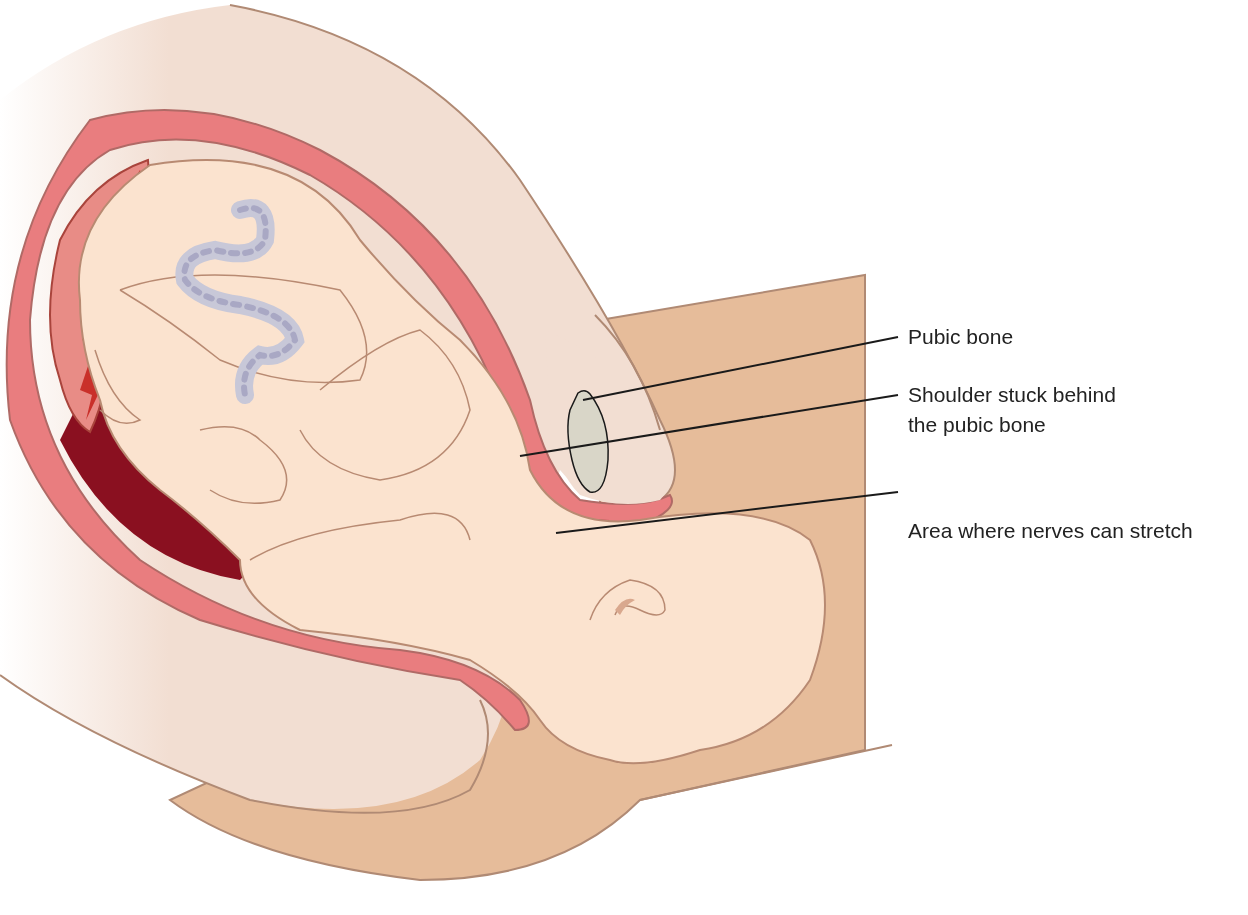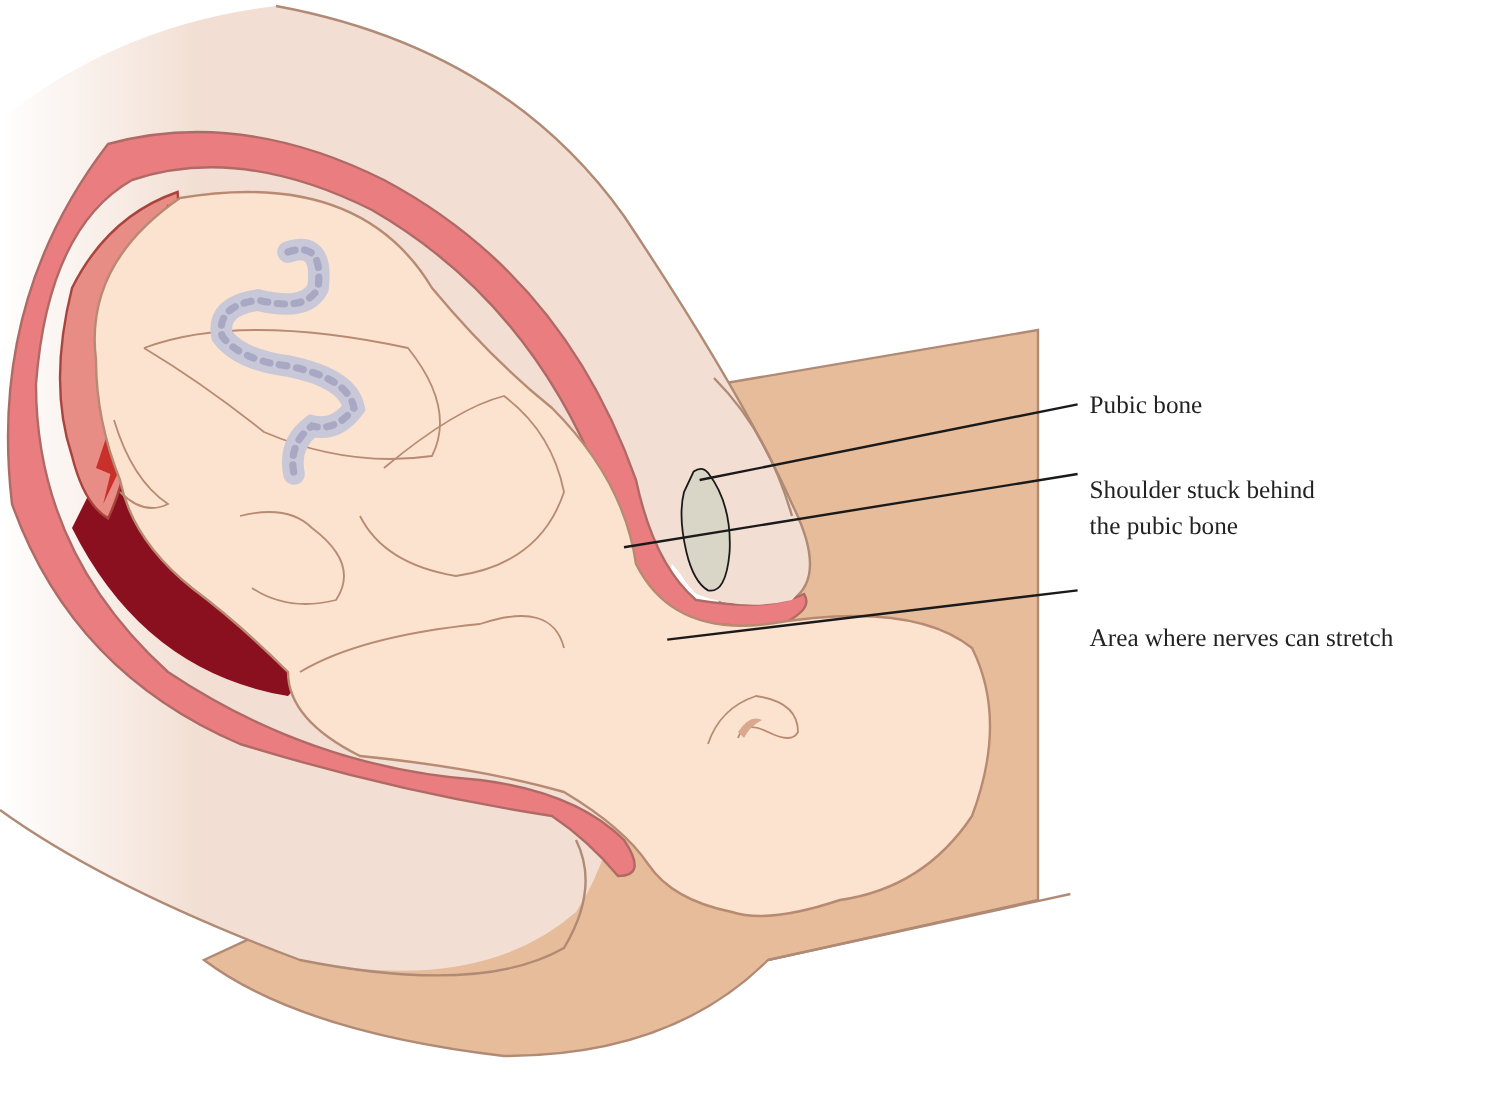--- a/index.html
+++ b/index.html
@@ -1,20 +1,20 @@
 <!DOCTYPE html>
 <html><head>
   <meta charset="utf-8">
   <style>
     html, body { margin: 0; padding: 0; background: #ffffff; }
     body { width: 1248px; height: 915px; position: relative; overflow: hidden; }
     #illustration { position: absolute; left: 0; top: 0; width: 1248px; height: 915px; }
     .label {
       position: absolute;
-      font-family: Liberation Serif, serif;
+      font-family: Liberation Sans, sans-serif;
       font-size: 21px;
       line-height: 30px;
       color: #222222;
       white-space: pre-line;
     }
   </style>
 </head>
 <body>
 
 <svg id="illustration" viewBox="0 0 1248 915" xmlns="http://www.w3.org/2000/svg">
@@ -60,15 +60,15 @@
   <path d="M595 315 Q640 360 660 430" fill="none" stroke="#b08a74" stroke-width="2"></path>
 
   <path d="M578 393 Q585 388 590 394 Q610 420 608 460 Q605 495 590 492 Q578 485 572 460 Q565 430 570 410 Z" fill="#d9d6c8" stroke="#1a1a1a" stroke-width="1.5"></path>
 
   <line x1="583" y1="400" x2="898" y2="337" stroke="#1a1a1a" stroke-width="2"></line>
   <line x1="520" y1="456" x2="898" y2="395" stroke="#1a1a1a" stroke-width="2"></line>
   <line x1="556" y1="533" x2="898" y2="492" stroke="#1a1a1a" stroke-width="2"></line>
 </svg>
 
 <div class="label" style="left:908px; top:322px;">Pubic bone</div>
-<div class="label" style="left:908px; top:380px;margin-top:13px;">Shoulder stuck behind
+<div class="label" style="left:908px; top:380px;">Shoulder stuck behind
 the pubic bone</div>
 <div class="label" style="left:908px; top:477px;margin-top:39px;">Area where nerves can stretch</div>
 
 </body></html>

